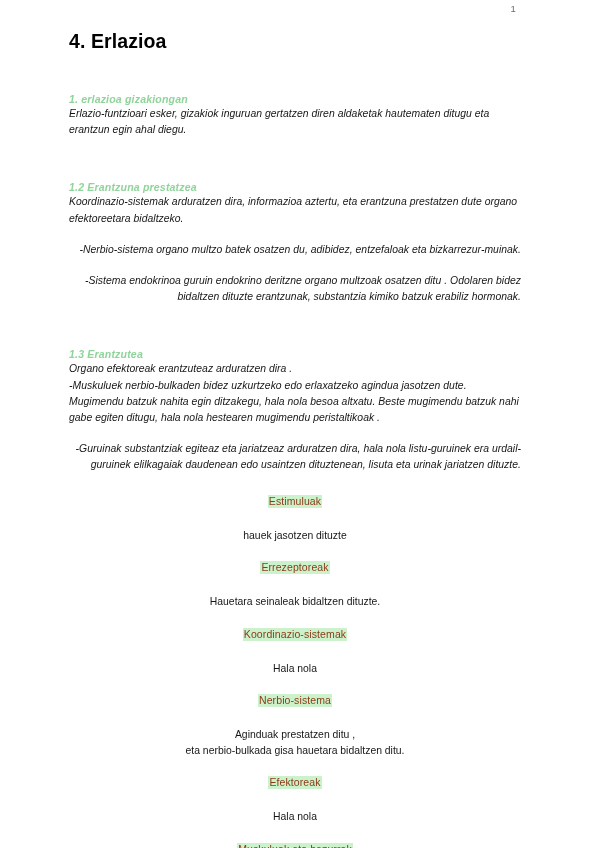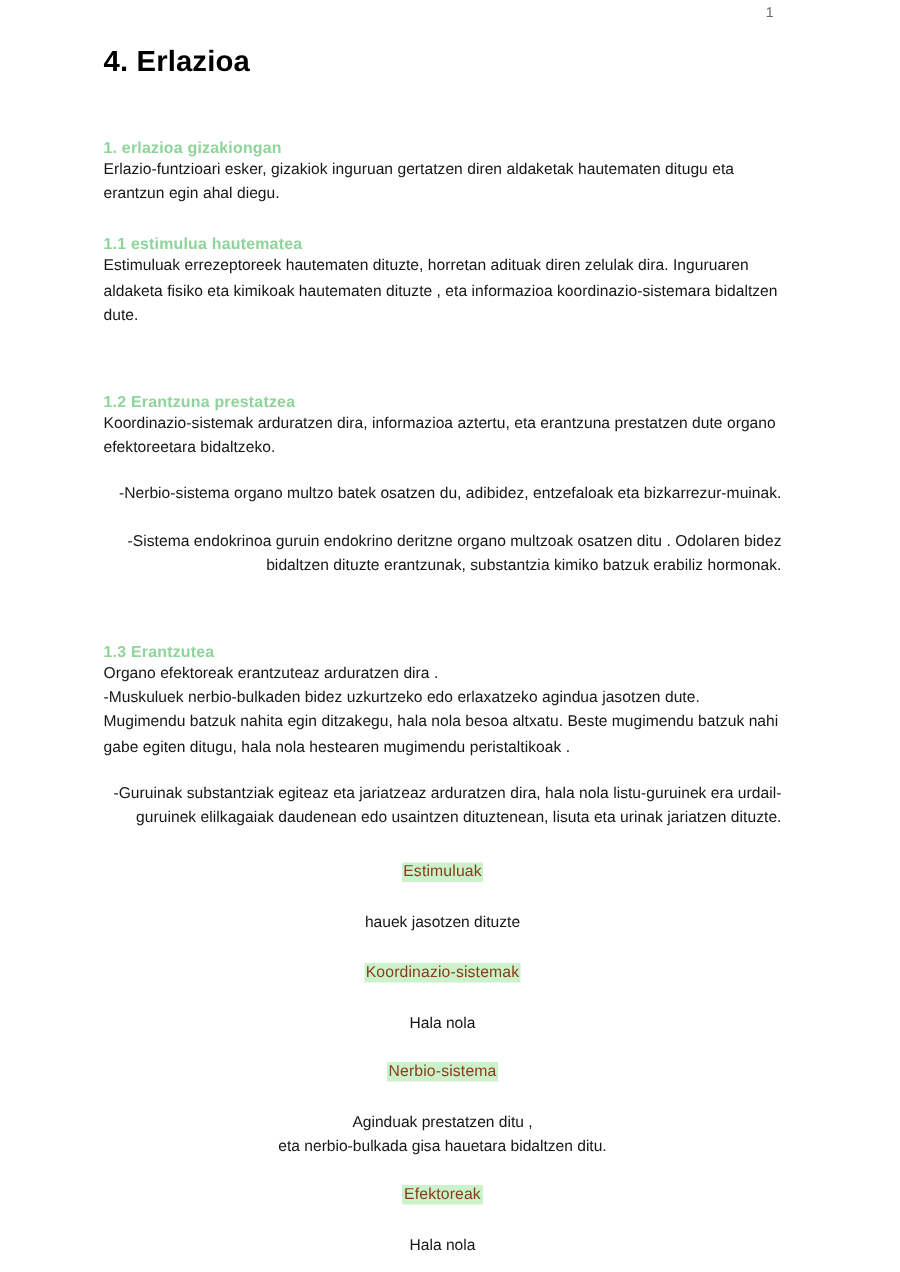--- a/index.html
+++ b/index.html
@@ -51,20 +51,21 @@
   }
   .body-text {
     font-size: 10.4px;
     line-height: 16.2px;
     color: #161616;
     margin: 0;
     letter-spacing: 0.03px;
   }
   .block {
     margin-bottom: 15px;
+    font-style: italic;
   }
   .block.tight {
     margin-bottom: 0;
     margin-top: 43px;
   }
   .para-gap {
     margin-top: 15px;
     text-align: right;
   }
   .heading-block {
@@ -105,24 +106,20 @@
 
   <div class="content">
 
     <h1 class="doc-title">4. Erlazioa</h1>
 
     <div class="block">
       <div class="section-heading">1. erlazioa gizakiongan</div>
       <p class="body-text">Erlazio-funtzioari esker, gizakiok inguruan gertatzen diren aldaketak hautematen ditugu eta erantzun egin ahal diegu.</p>
     </div>
 
-    <div class="block heading-block">
-      <div class="section-heading">1.1 estimulua hautematea</div>
-      <p class="body-text">Estimuluak errezeptoreek hautematen dituzte, horretan adituak diren zelulak dira. Inguruaren aldaketa fisiko eta kimikoak hautematen dituzte , eta informazioa koordinazio-sistemara bidaltzen dute.</p>
-    </div>
 
     <div class="block heading-block tight">
       <div class="section-heading">1.2 Erantzuna prestatzea</div>
       <p class="body-text">Koordinazio-sistemak arduratzen dira, informazioa aztertu, eta erantzuna prestatzen dute organo efektoreetara bidaltzeko.</p>
       <p class="body-text para-gap">-Nerbio-sistema organo multzo batek osatzen du, adibidez, entzefaloak eta bizkarrezur-muinak.</p>
       <p class="body-text para-gap">-Sistema endokrinoa guruin endokrino deritzne organo multzoak osatzen ditu . Odolaren bidez bidaltzen dituzte erantzunak, substantzia kimiko batzuk erabiliz  hormonak.</p>
     </div>
 
     <div class="block heading-block tight">
       <div class="section-heading">1.3 Erantzutea</div>
@@ -133,20 +130,26 @@
 
     <div class="flow">
 
       <div class="flow-item">
         <span class="flow-term">Estimuluak</span>
         <div class="flow-desc">
           <div>hauek jasotzen dituzte</div>
         </div>
       </div>
 
+      <div class="flow-item">
+        <span class="flow-term">Errezeptoreak</span>
+        <div class="flow-desc">
+          <div>Hauetara seinaleak bidaltzen dituzte.</div>
+        </div>
+      </div>
 
       <div class="flow-item">
         <span class="flow-term">Koordinazio-sistemak</span>
         <div class="flow-desc">
           <div>Hala nola</div>
         </div>
       </div>
 
       <div class="flow-item">
         <span class="flow-term">Nerbio-sistema</span>

